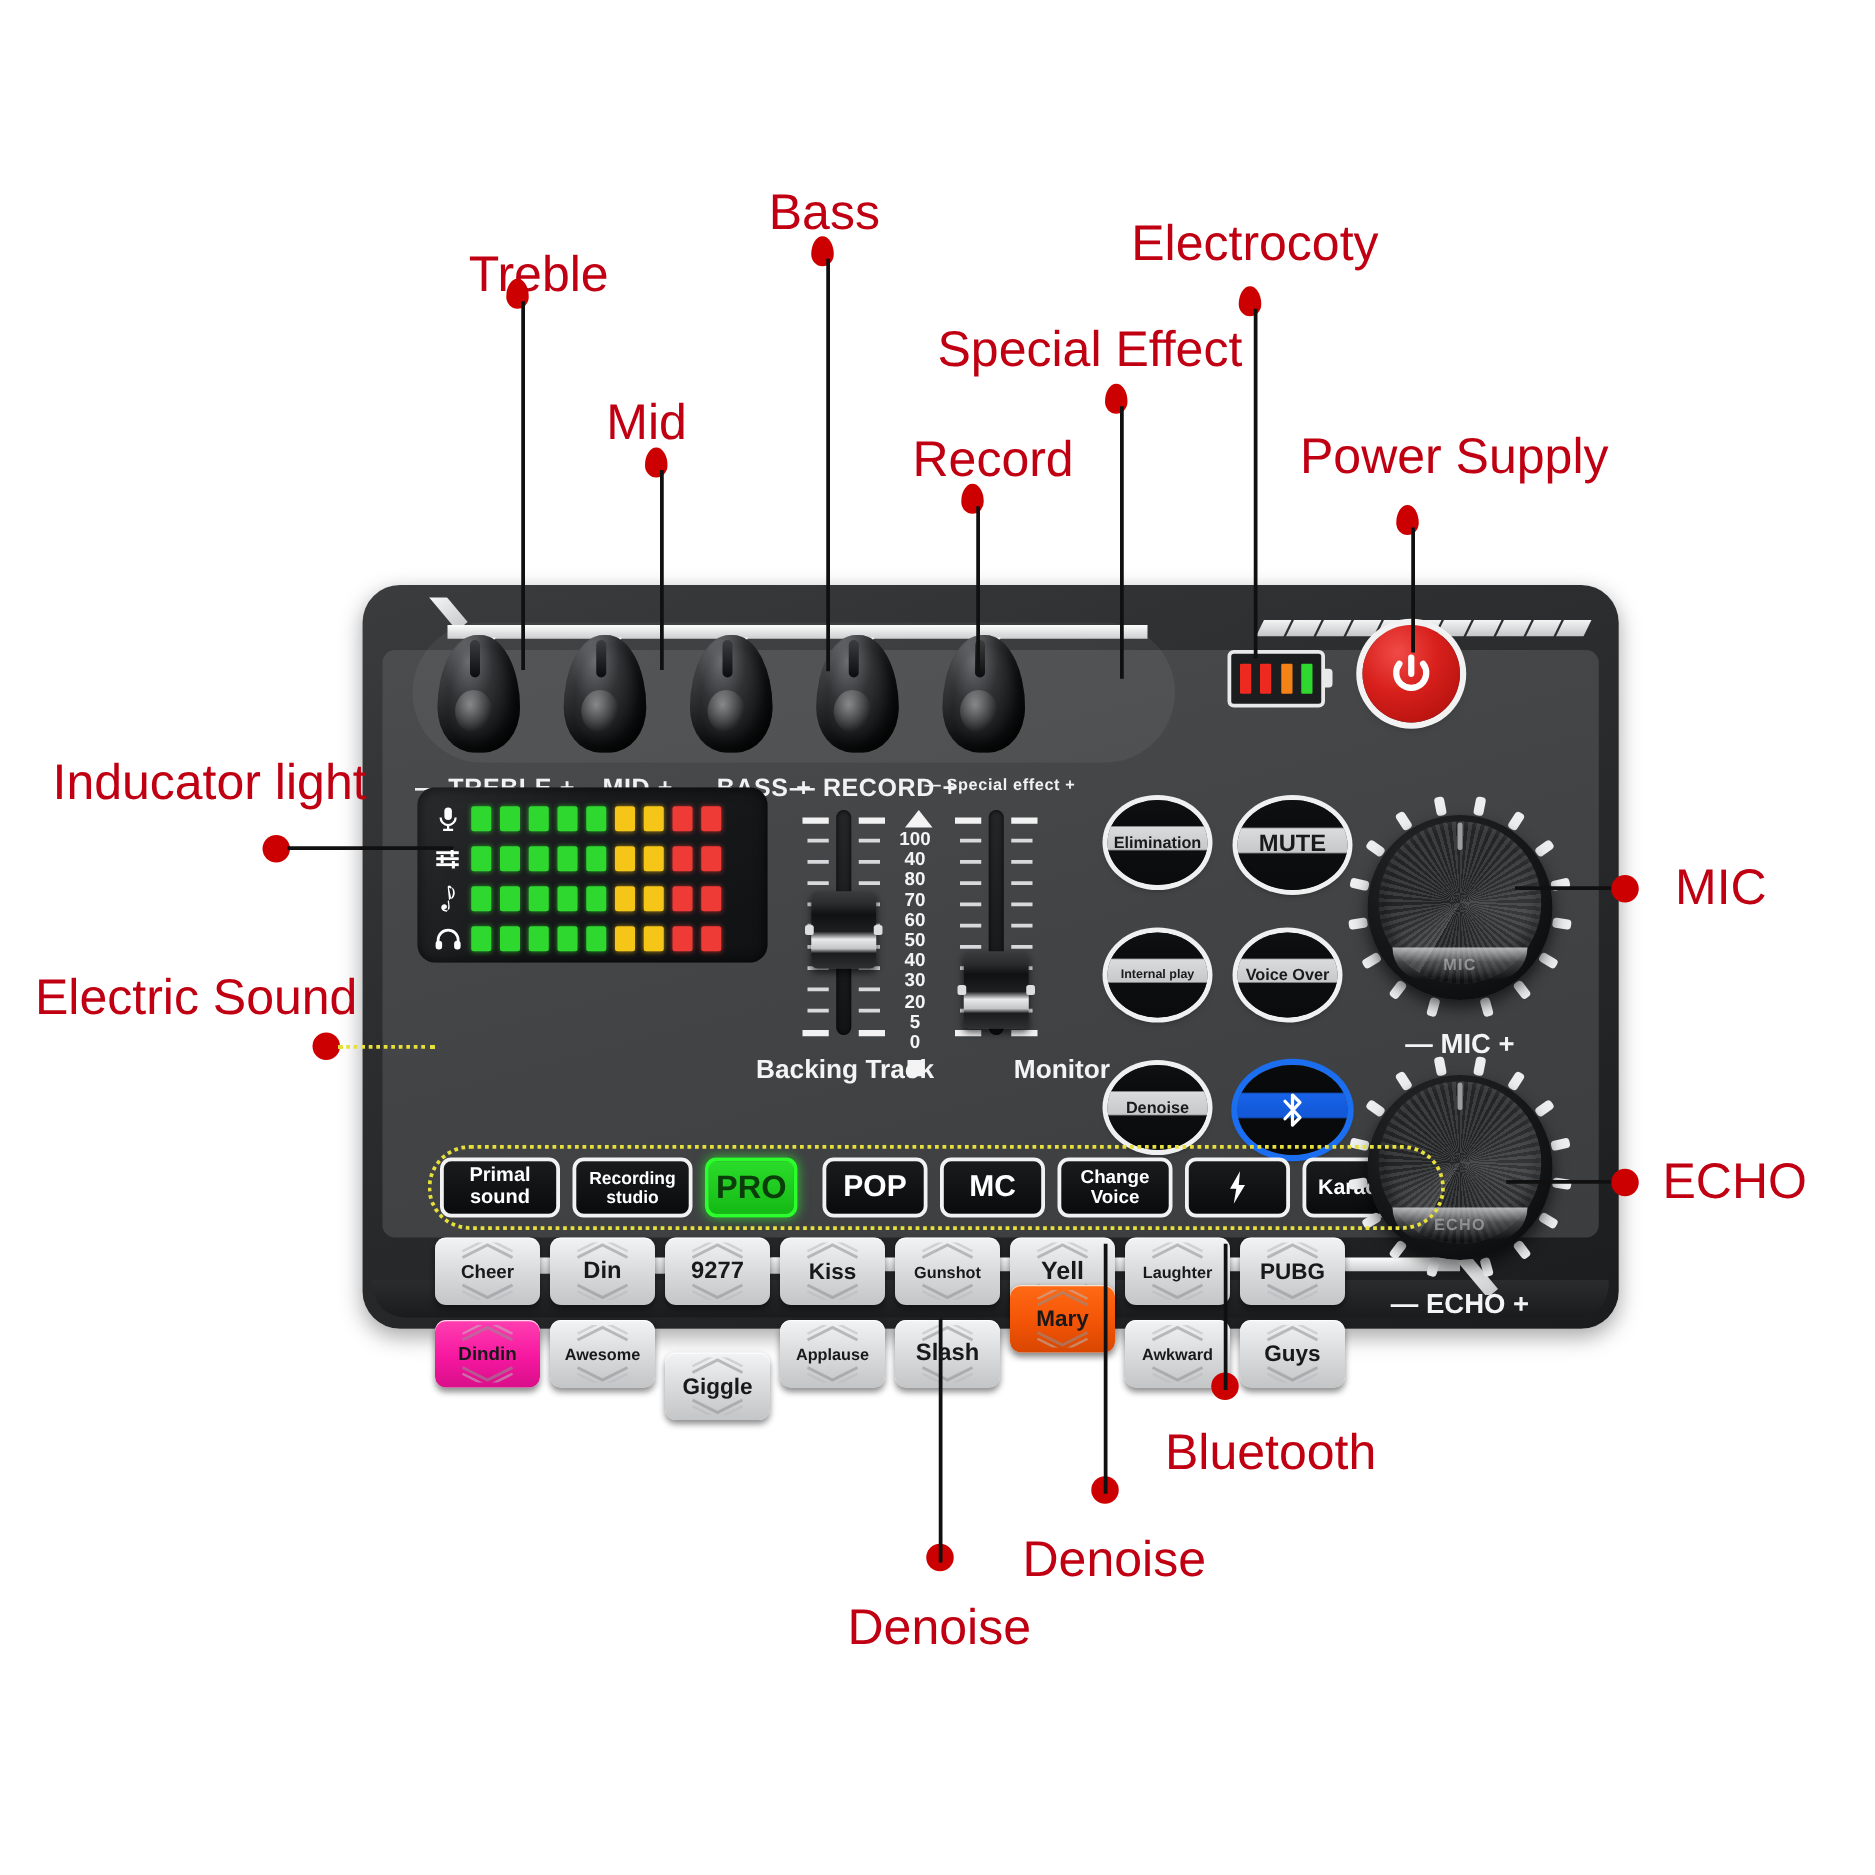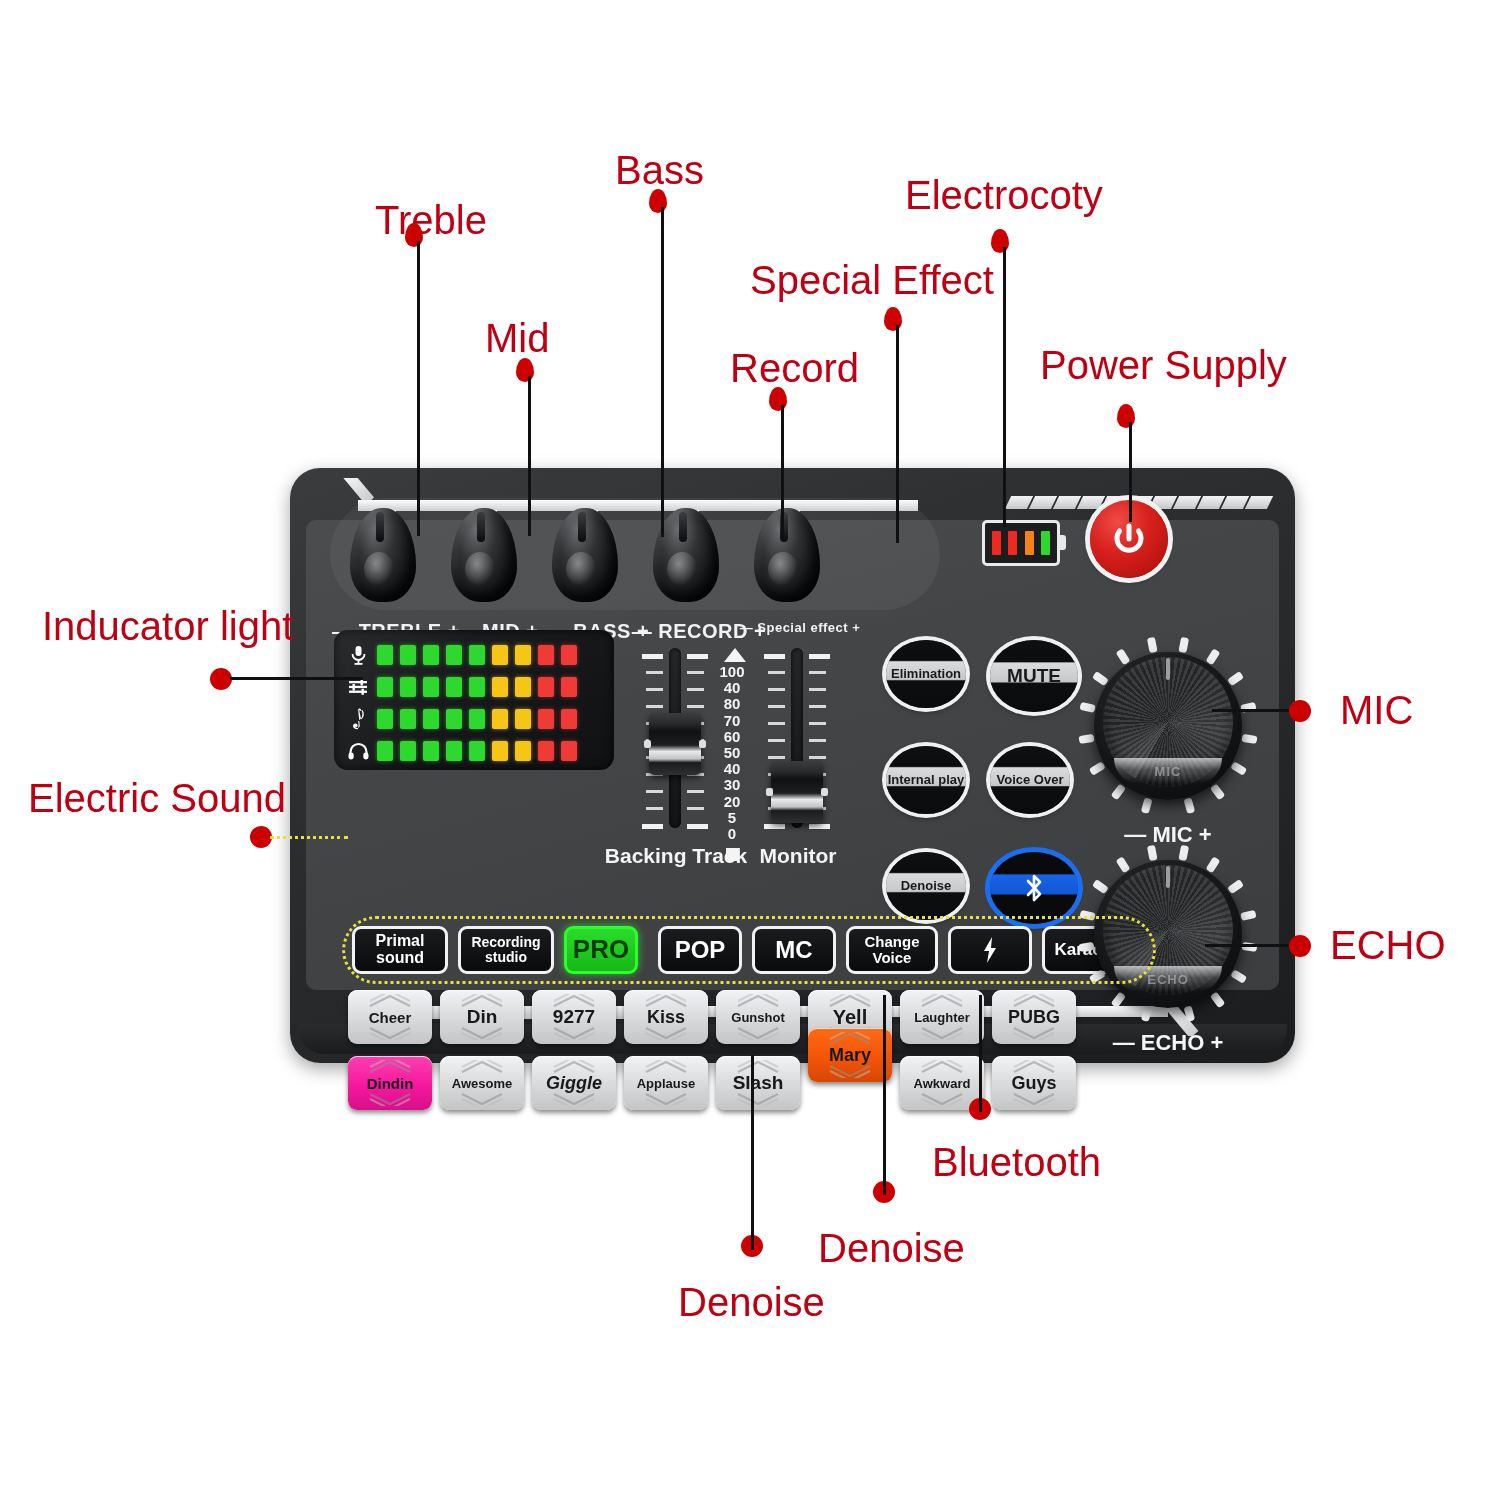--- a/index.html
+++ b/index.html
@@ -529,21 +529,21 @@
           <div class="tickR" style="top:142px"></div>
           <div class="tickL" style="top:159px"></div>
           <div class="tickR" style="top:159px"></div>
           <div class="tickCapL" style="top:176px"></div>
           <div class="tickCapR" style="top:176px"></div>
           <div class="faderKnob" style="top:113px">
             <div class="faderNub" style="left:-5px"></div>
             <div class="faderNub" style="left:50px"></div>
           </div>
         </div>
-        <div class="faderLabel" style="left:418px;top:376px;width:180px;text-align:center">Monitor</div>
+        <div class="faderLabel" style="left:418px;top:376px;width:180px;text-align:right">Monitor</div>
         <div class="scale" style="left:420px;top:196px">
           <div>100</div>
           <div>40</div>
           <div>80</div>
           <div>70</div>
           <div>60</div>
           <div>50</div>
           <div>40</div>
           <div>30</div>
           <div>20</div>
@@ -554,21 +554,21 @@
         <div class="scaleSq" style="left:436px;top:380px"></div>
       </div>
 
     <div id="roundBtns">
         <div class="rbtn" style="left:596px;top:172px;width:80px;height:68px;font-size:13px">
           <span>Elimination</span>
         </div>
         <div class="rbtn" style="left:700px;top:172px;width:88px;height:72px;font-size:19px">
           <span>MUTE</span>
         </div>
-        <div class="rbtn" style="left:596px;top:278px;width:80px;height:68px;font-size:13px">
+        <div class="rbtn" style="left:596px;top:278px;width:80px;height:68px;font-size:10px">
           <span>Internal play</span>
         </div>
         <div class="rbtn" style="left:700px;top:278px;width:80px;height:68px;font-size:13px">
           <span>Voice Over</span>
         </div>
         <div class="rbtn" style="left:596px;top:384px;width:80px;height:68px;font-size:13px">
           <span>Denoise</span>
         </div>
         <div class="rbtn blue" style="left:700px;top:384px;width:88px;height:72px;font-size:26px">
           <svg width="26" height="32" viewBox="0 0 26 32">
@@ -712,21 +712,21 @@
           <svg class="chev up" viewBox="0 0 44 14">
             <path d="M2 12 L22 2 L42 12" stroke="#8e9092" stroke-width="2.4" fill="none"></path>
             <path d="M2 7 L22 -3 L42 7" stroke="#b8babc" stroke-width="2" fill="none"></path>
           </svg>
           <svg class="chev dn" viewBox="0 0 44 14">
             <path d="M2 2 L22 12 L42 2" stroke="#8e9092" stroke-width="2.4" fill="none"></path>
             <path d="M2 7 L22 17 L42 7" stroke="#b8babc" stroke-width="2" fill="none"></path>
           </svg>
           <span class="lbl">Awesome</span>
         </div>
-        <div class="pad" style="left: 242px; top: 588px; font-size: 18px; font-style: italic;">
+        <div class="pad" style="left: 242px; top: 614px; font-size: 18px;">
           <svg class="chev up" viewBox="0 0 44 14">
             <path d="M2 12 L22 2 L42 12" stroke="#8e9092" stroke-width="2.4" fill="none"></path>
             <path d="M2 7 L22 -3 L42 7" stroke="#b8babc" stroke-width="2" fill="none"></path>
           </svg>
           <svg class="chev dn" viewBox="0 0 44 14">
             <path d="M2 2 L22 12 L42 2" stroke="#8e9092" stroke-width="2.4" fill="none"></path>
             <path d="M2 7 L22 17 L42 7" stroke="#b8babc" stroke-width="2" fill="none"></path>
           </svg>
           <span class="lbl">Giggle</span>
         </div>

